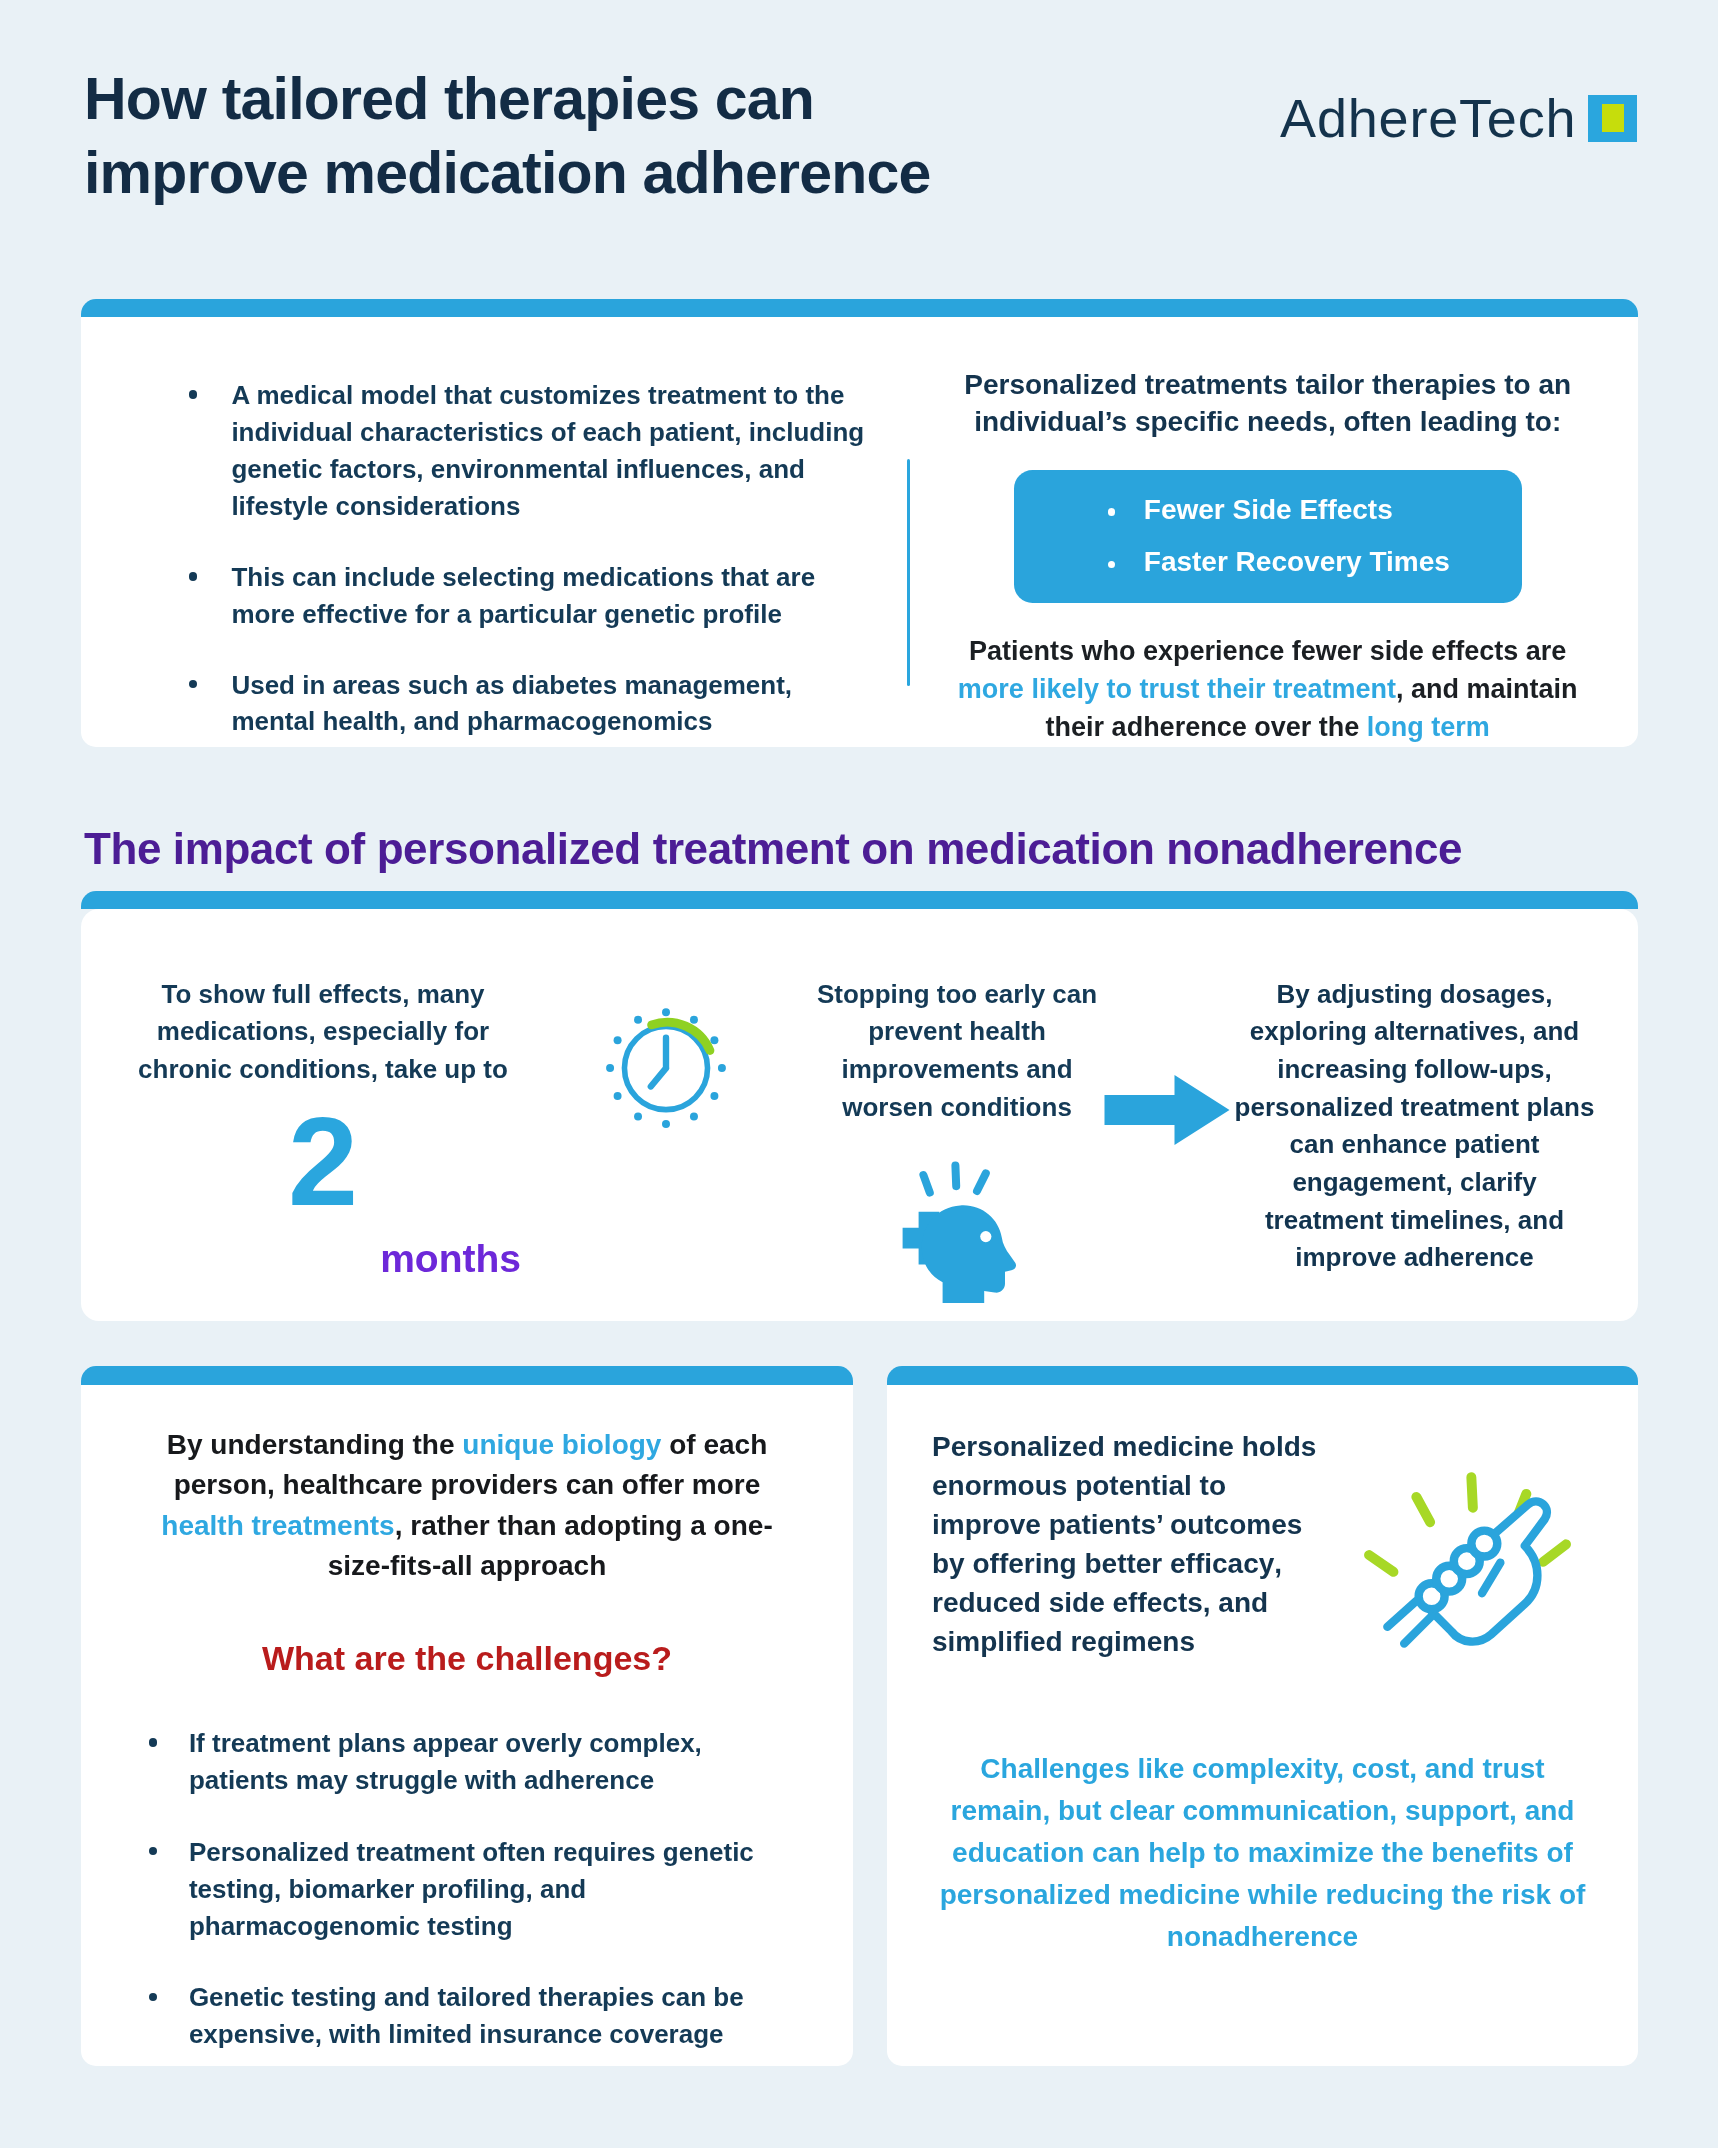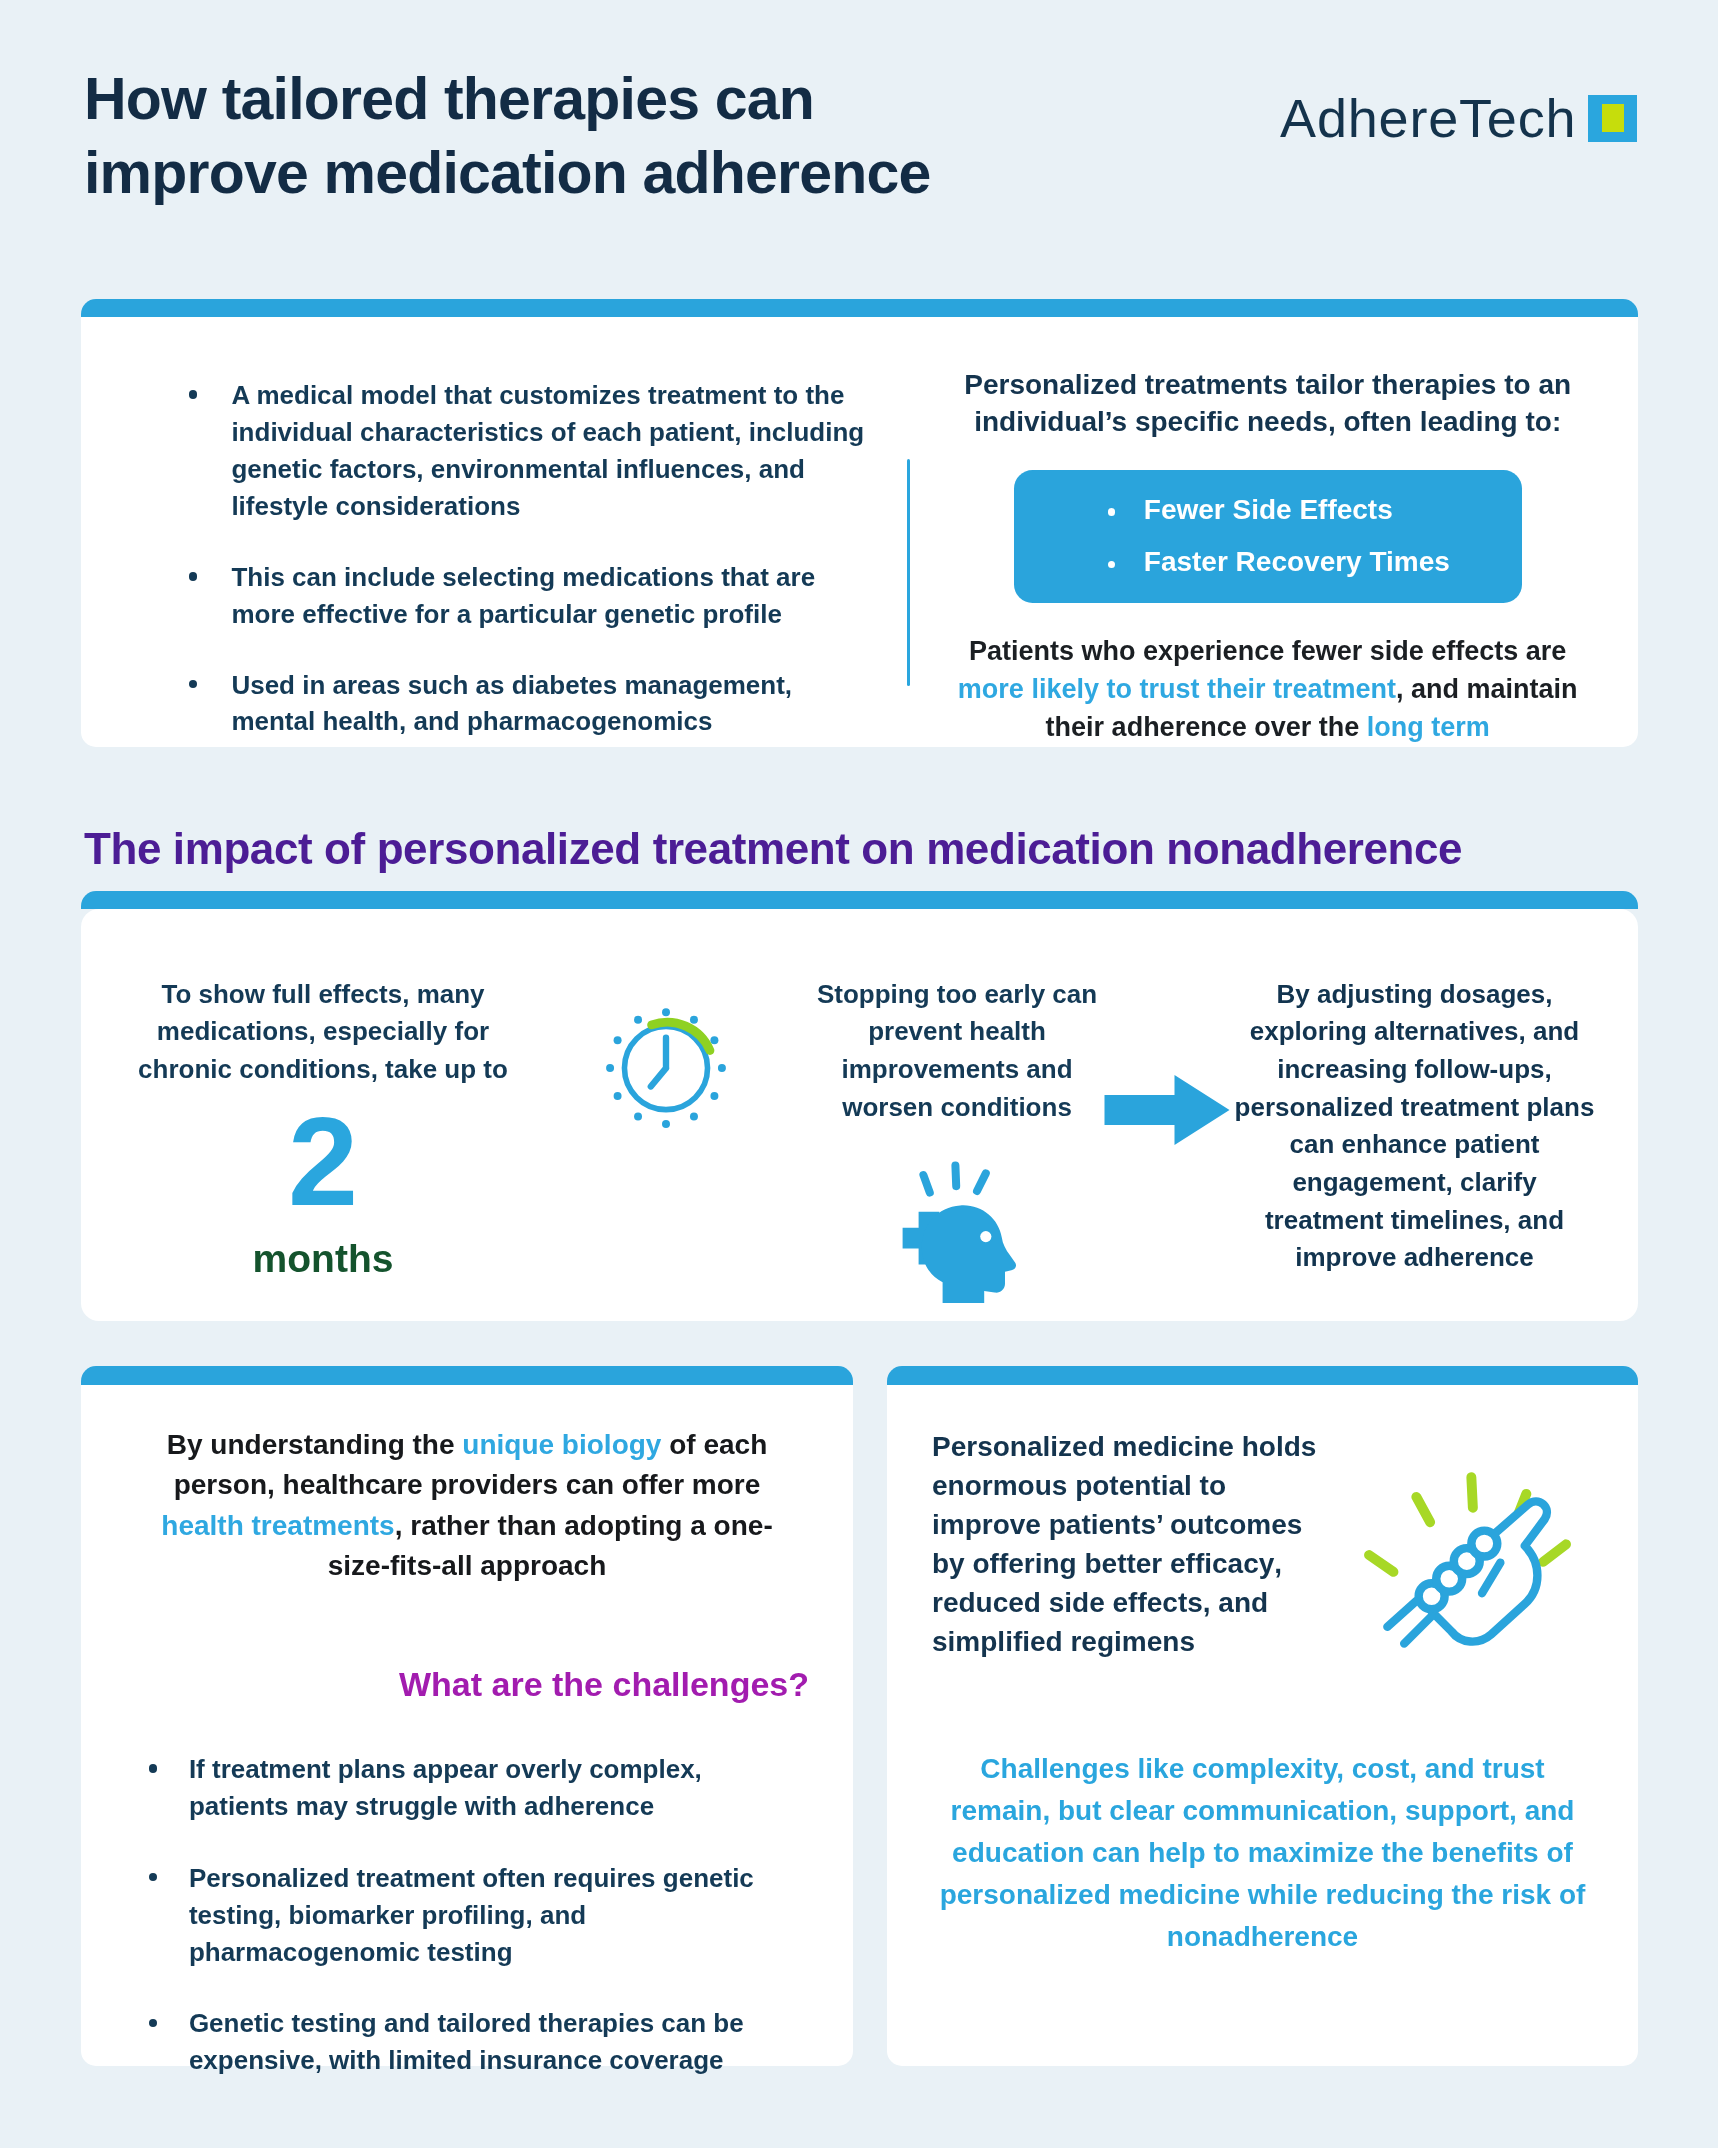--- a/index.html
+++ b/index.html
@@ -61,31 +61,31 @@
     font-size:44px; font-weight:bold; color:#4c1d95; letter-spacing:-0.4px;margin-top:20px;
   }
   .card-impact { left:81px; top:891px; width:1557px; }
   .card-impact .body { height:412px; display:flex; justify-content:space-between; padding:67px 39px 0 44px;border-radius:18px; }
   .imp-col { text-align:center; font-size:26px; line-height:1.45; font-weight:bold; color:#143a56; }
   .imp-col1 { width:396px; }
   .imp-col2 { width:289px; }
   .imp-col3 { width:292px; }
   .imp-col4 { width:369px; font-weight:bold; color:#12344f; }
   .big-number { font-size:126px; line-height:1; font-weight:bold; color:#2aa6de; margin-top:10px; }
-  .big-unit   { font-size:39px; font-weight:bold; color:#14532d; margin-top:6.7px; }
+  .big-unit   { font-size:39px; font-weight:bold; color:#6d28d9; margin-top:6.7px;text-align:right; }
   .imp-icon { margin-top:25px; }
   .imp-arrow { align-self:flex-start; margin-top:99px; }
 
   
   .card-challenges { left:81px; top:1366px; width:772px; }
   .card-challenges .bar { height:18.5px; }
   .card-challenges .body { height:681px; padding:40px 44px 0 44px; }
   .chal-intro { text-align:center; font-size:28px; line-height:1.45; font-weight:bold; color:#17191c; max-width:663px; margin:0 auto; }
   .chal-intro .hl { color:#2fa8e1; }
-  .chal-heading { text-align:right; font-size:34px; font-weight:bold; color:#a21caf; margin-top:78px; }
+  .chal-heading { text-align:center; font-size:34px; font-weight:bold; color:#b91c1c; margin-top:52px; }
   .chal-bullets { margin-top:47px; display:flex; flex-direction:column; gap:35px; }
   .chal-bullets .bullet { padding-left:23.5px; gap:32px; }
   .chal-bullets .txt { max-width:587px; }
 
   .card-potential { left:887px; top:1366px; width:751px; }
   .card-potential .bar { height:18.5px; }
   .card-potential .body { height:681px; padding:42px 45px 0 45px; }
   .pot-row { display:flex; gap:8.4px; }
   .pot-text { width:399px; font-size:28px; line-height:1.4; font-weight:600; color:#14344e; }
   .pot-text b { font-weight:bold; }

